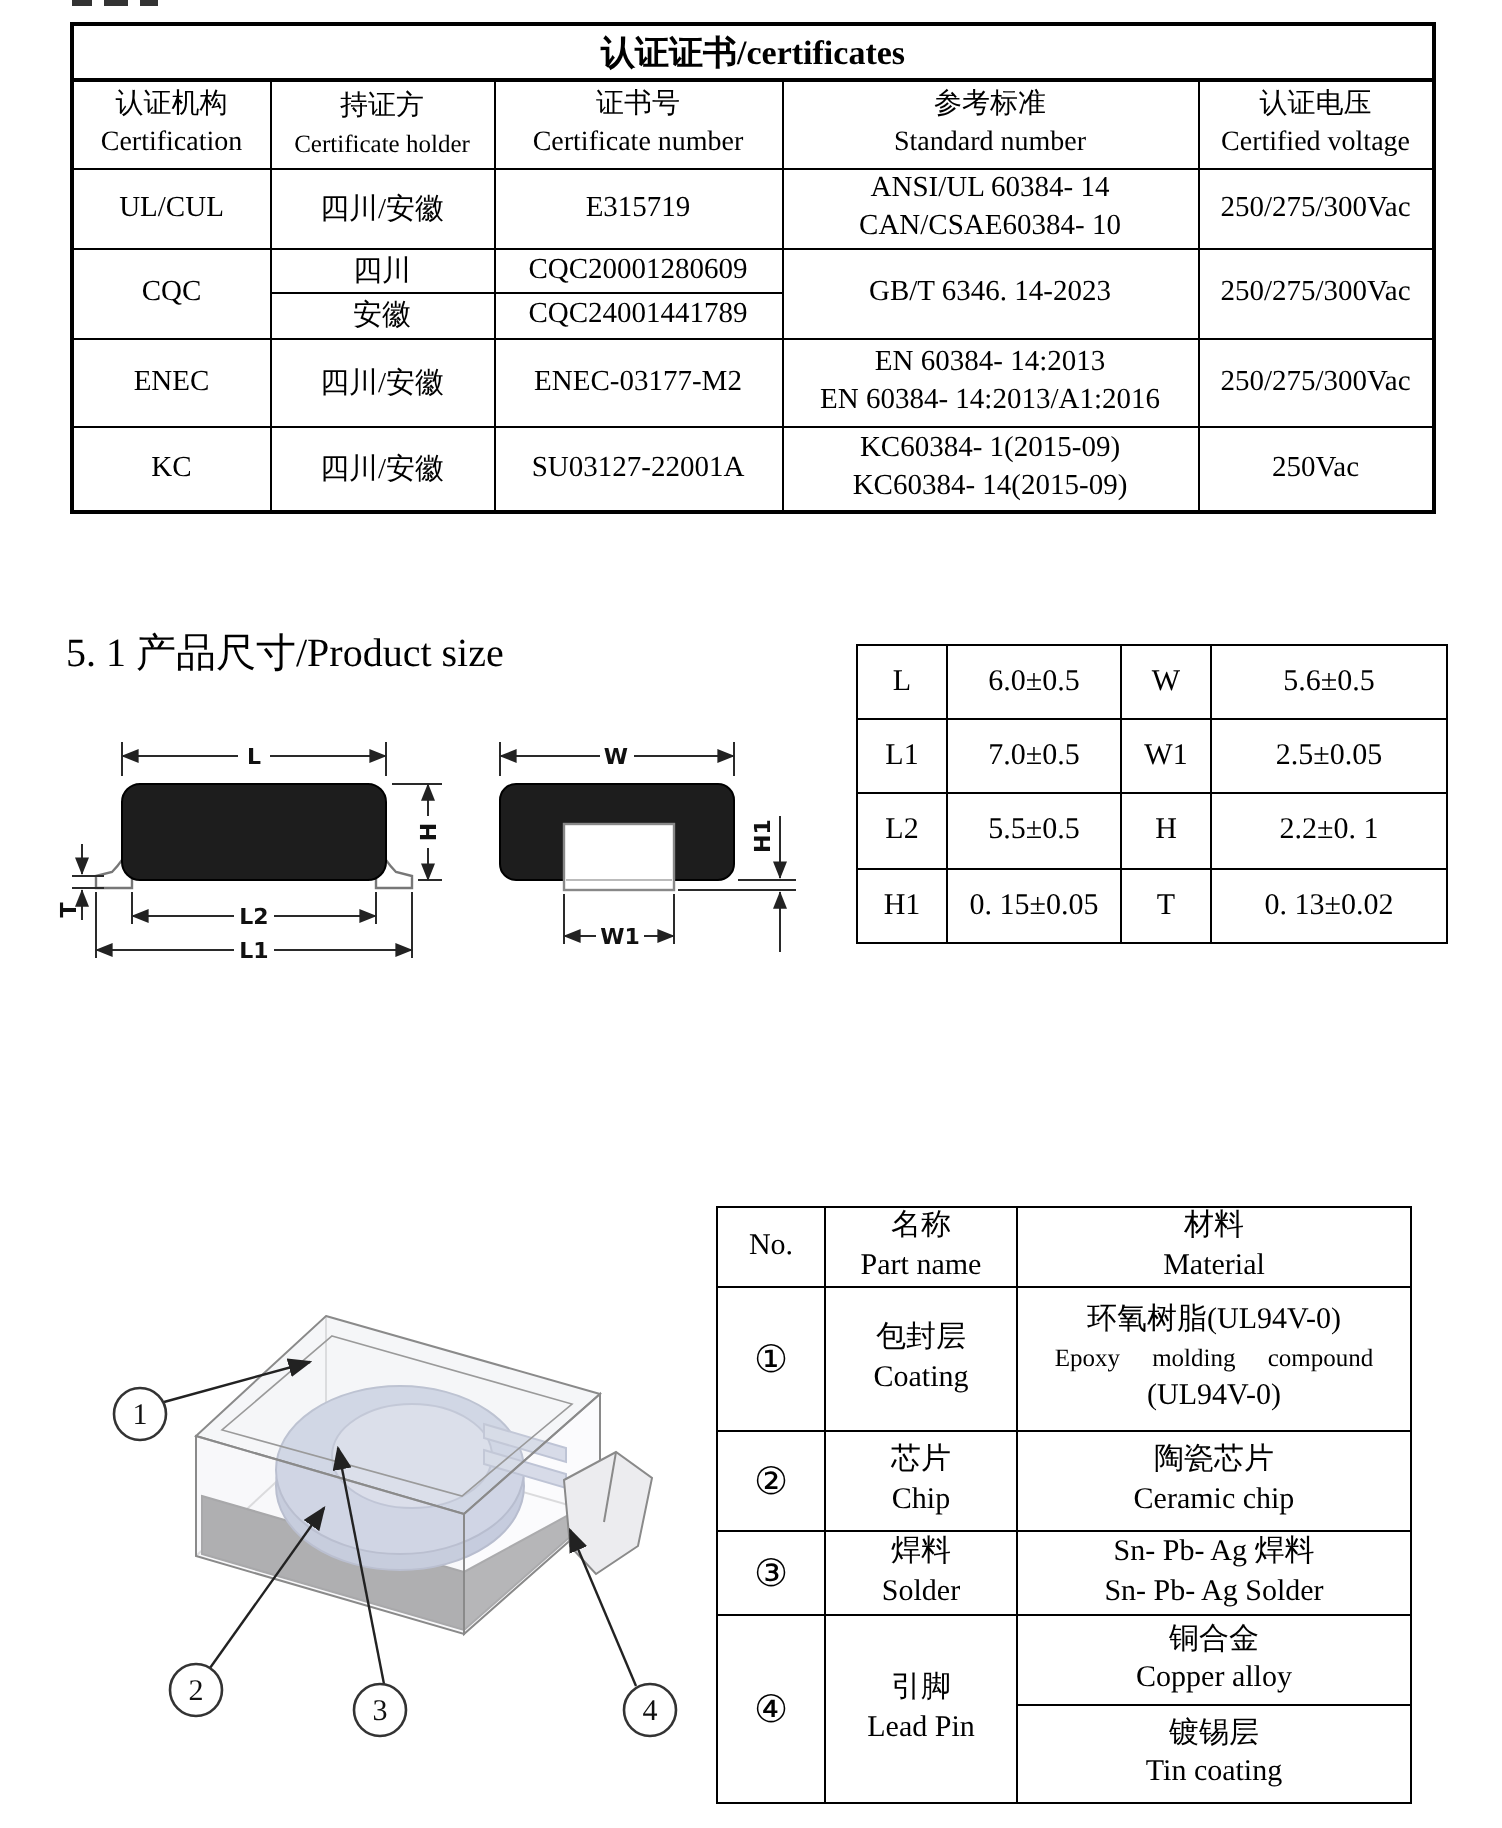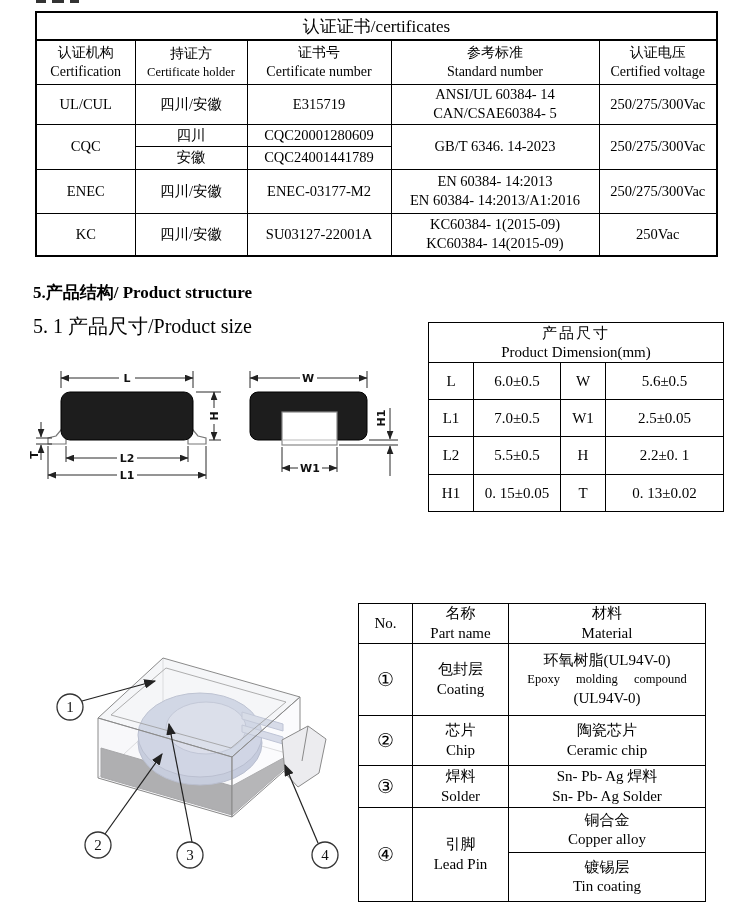--- a/index.html
+++ b/index.html
@@ -9,21 +9,21 @@
     overflow:hidden;
   }
   .abs { position:absolute; }
 
   
   table { border-collapse:collapse; table-layout:fixed; background:#fff; }
   td { border:1px solid #000; text-align:center; vertical-align:middle; padding:0 2px; overflow:hidden; }
 
   
   .cert-tbl { width:681px; font-size:14.5px; border:2px solid #000; }
-  .cert-tbl .title-cell { font-weight:normal; font-size:17px; border-bottom:2px solid #000; }
+  .cert-tbl .title-cell { font-weight:bold; font-size:17px; border-bottom:2px solid #000; }
   .cert-tbl .hdr-zh { font-size:14px; line-height:1.45; }
   .cert-tbl .hdr-en { font-size:14px; line-height:1.35; }
   .cert-tbl .hdr-en.small { font-size:12.5px; }
   .cert-tbl .two-line div { line-height:1.35; }
 
   
   .dim-tbl { width:295px; font-size:15px; border:1.5px solid #000; }
   .dim-tbl .t-zh { font-size:15px; line-height:1.25; letter-spacing:2px; }
   .dim-tbl .t-en { font-size:15px; line-height:1.2; }
 
@@ -88,21 +88,21 @@
           <div class="hdr-zh">认证电压</div>
           <div class="hdr-en">Certified voltage</div>
         </td>
       </tr>
       <tr style="height:38px">
         <td>UL/CUL</td>
         <td>四川/安徽</td>
         <td>E315719</td>
         <td class="two-line">
           <div>ANSI/UL 60384- 14</div>
-          <div>CAN/CSAE60384- 5</div>
+          <div>CAN/CSAE60384- 10</div>
         </td>
         <td>250/275/300Vac</td>
       </tr>
       <tr style="height:22px">
         <td rowspan="2">CQC</td>
         <td>四川</td>
         <td>CQC20001280609</td>
         <td rowspan="2">GB/T 6346. 14-2023</td>
         <td rowspan="2">250/275/300Vac</td>
       </tr>
@@ -127,21 +127,20 @@
         <td class="two-line">
           <div>KC60384- 1(2015-09)</div>
           <div>KC60384- 14(2015-09)</div>
         </td>
         <td>250Vac</td>
       </tr>
     </tbody>
       </table>
   </div>
 
-  <div class="abs h-main" style="left:33px;top:281px">5.产品结构/ Product structure</div>
   <div class="abs h-sub" style="left:33px;top:313px">5. 1 产品尺寸/Product size</div>
 
   <svg class="abs" style="left:28px;top:358px" width="400" height="150" viewBox="0 0 400 150">
     <defs>
       <marker id="ar" viewBox="0 0 10 8" refX="9.5" refY="4" markerWidth="9" markerHeight="7" orient="auto-start-reverse">
         <path d="M0,0 L10,4 L0,8 Z" fill="#222"></path>
       </marker>
     </defs>
 
     <g>
@@ -209,26 +208,20 @@
 
   <div class="abs" style="left:428px;top:322px">
     <table class="dim-tbl">
       <colgroup>
         <col style="width:45px">
           <col style="width:87px">
           <col style="width:45px">
           <col style="width:118px">
       </colgroup>
       <tbody>
-          <tr style="height:40px">
-        <td colspan="4">
-          <div class="t-zh">产品尺寸</div>
-          <div class="t-en">Product Dimension(mm)</div>
-        </td>
-      </tr>
       <tr style="height:37px">
         <td>L</td>
         <td>6.0±0.5</td>
         <td>W</td>
         <td>5.6±0.5</td>
       </tr>
       <tr style="height:37px">
         <td>L1</td>
         <td>7.0±0.5</td>
         <td>W1</td>

